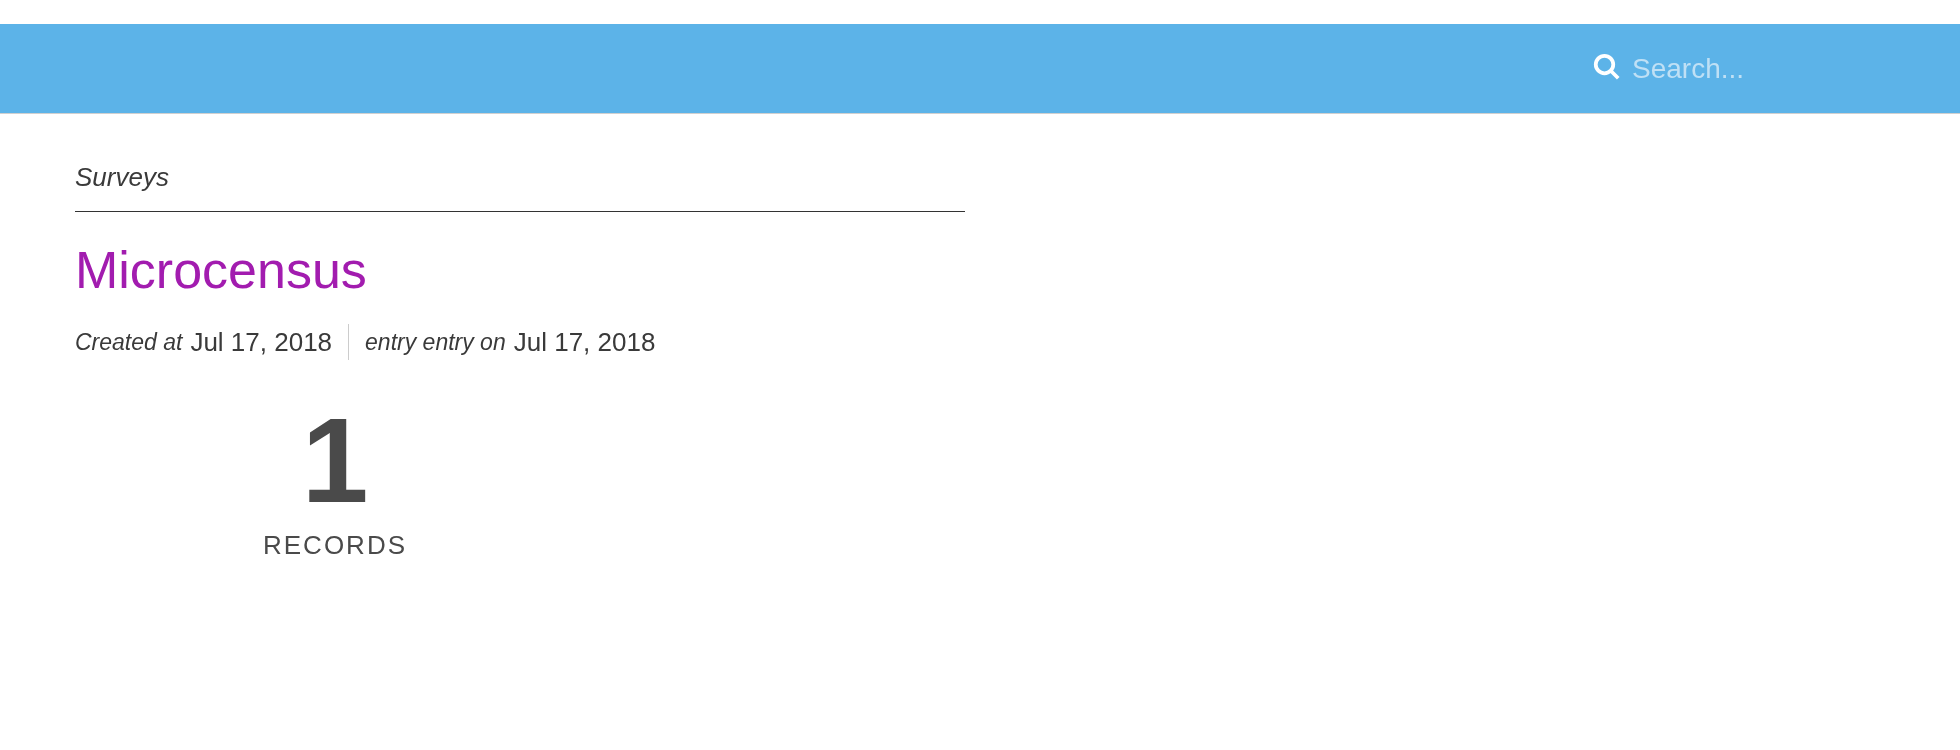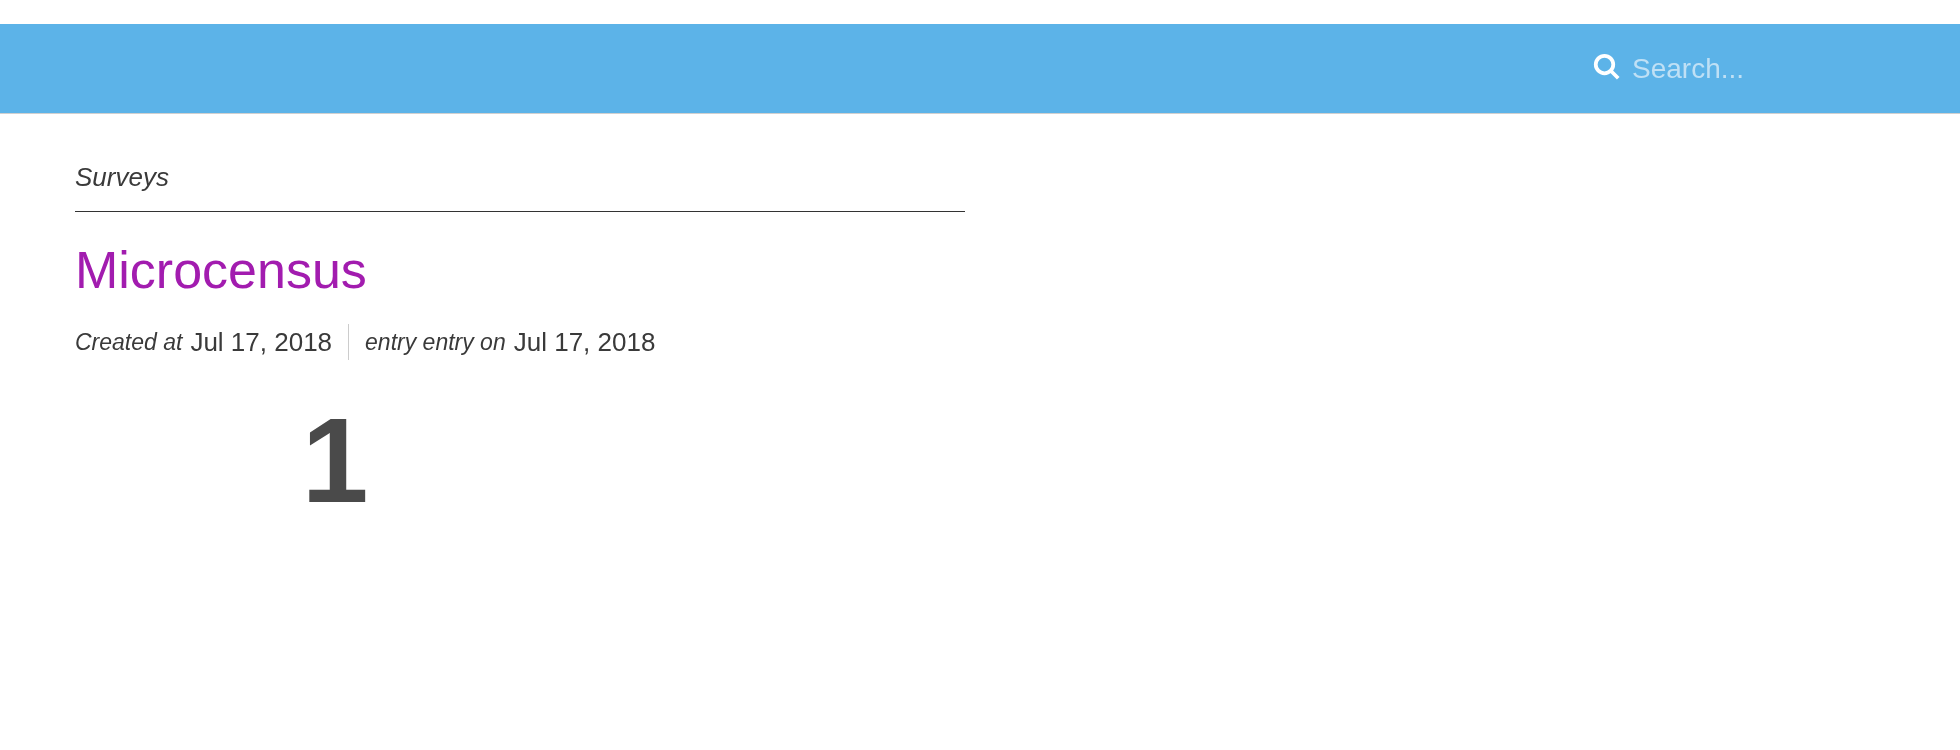--- a/index.html
+++ b/index.html
@@ -135,14 +135,15 @@
     </div>
     <div class="divider"></div>
     <div class="meta-item">
       <span class="meta-label">entry entry on</span>
       <span class="meta-value">Jul 17, 2018</span>
     </div>
   </div>
 
   <div class="records-block">
     <div class="records-count">1</div>
+    <div class="records-label">RECORDS</div>
   </div>
 </div>
 
 </body></html>

